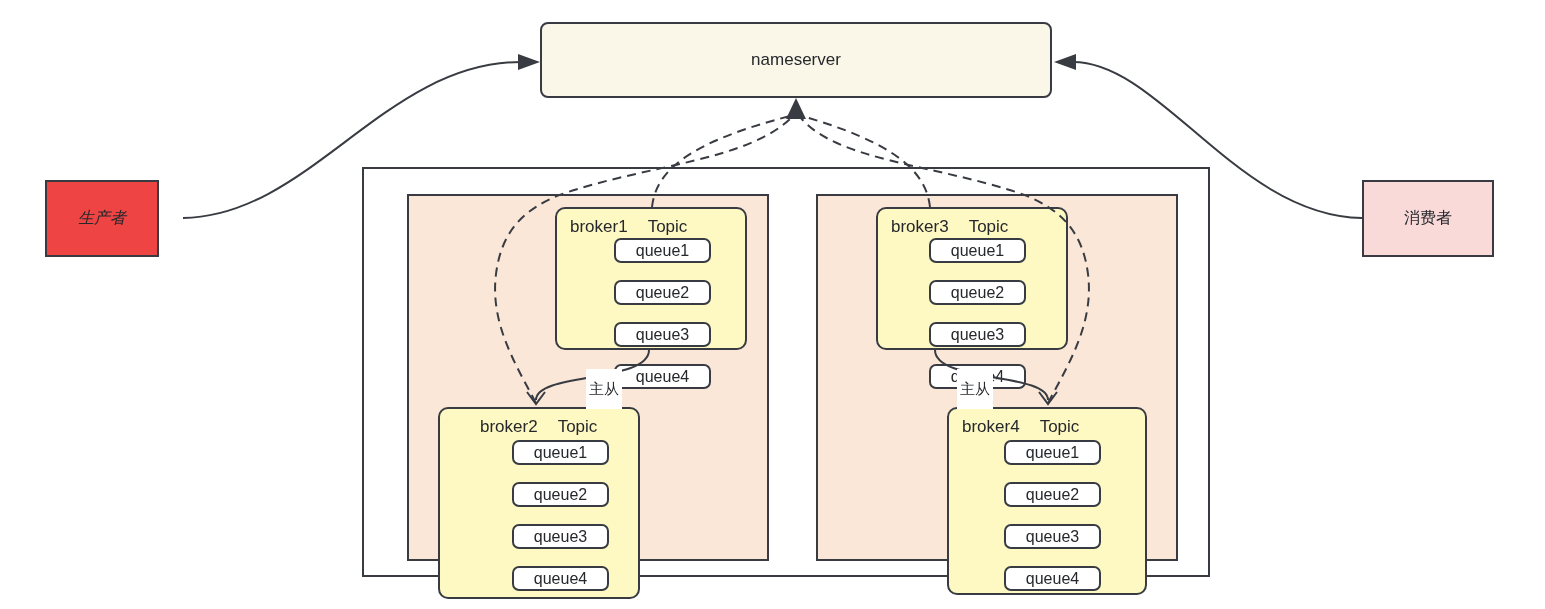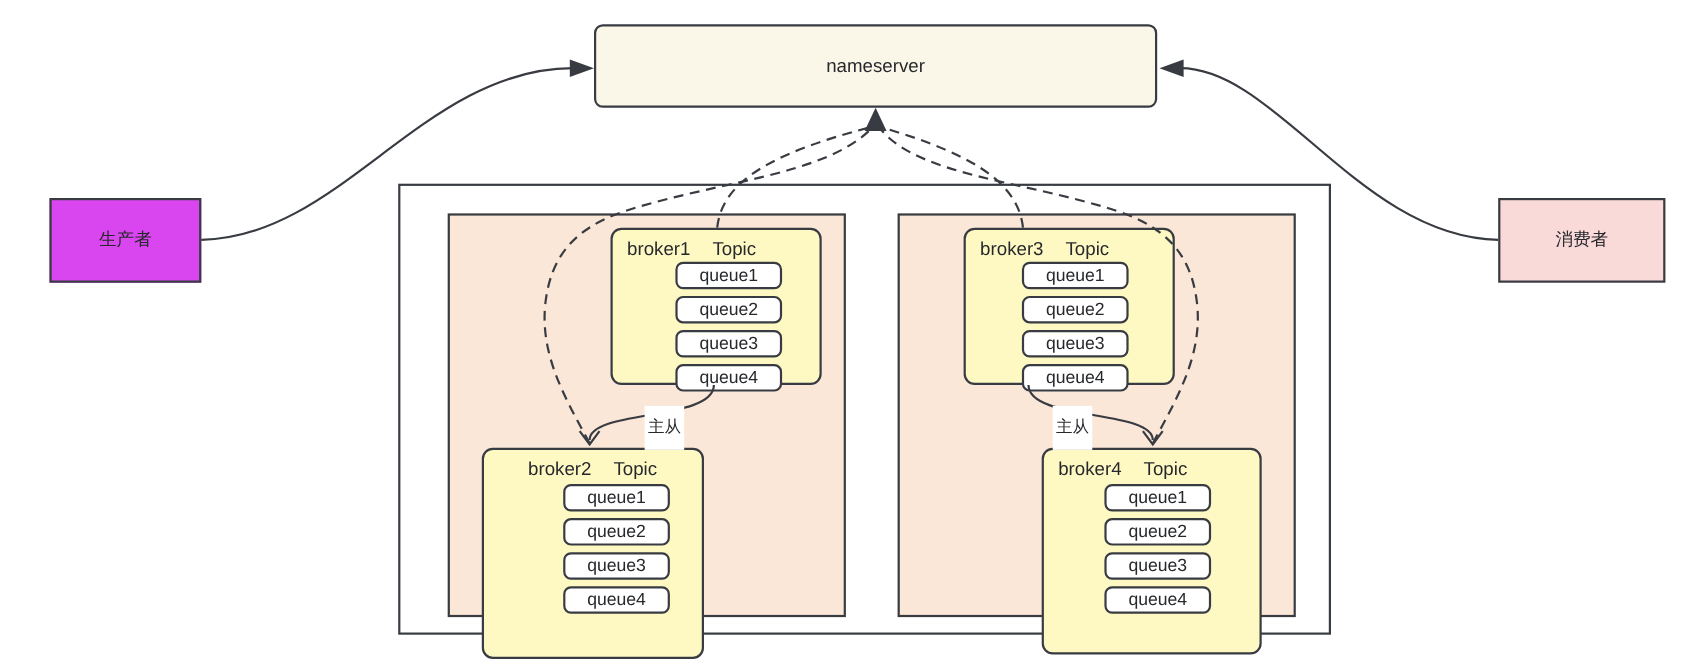--- a/index.html
+++ b/index.html
@@ -5,37 +5,37 @@
   html,body { margin:0; padding:0; background:#ffffff; }
   .canvas {
     position:relative; width:1545px; height:609px; overflow:hidden;
     background:#ffffff; font-family:"Liberation Sans", sans-serif; color:#26282c;text-align:right;
   }
   .node {
     position:absolute; box-sizing:border-box; border:2.5px solid #383c42;
     display:flex; align-items:center; justify-content:center; background:#fff;
   }
   .nameserver { left:540px; top:22px; width:512px; height:76px; background:#fbf7e8; border-radius:8px; font-size:17px; }
-  .producer  { left:45px;   top:180px; width:138px; height:77px; background:#d946ef; font-size:16px; }
-  .consumer  { left:1362px; top:180px; width:152px; height:77px; background:#fad9d9; font-size:16px; }
+  .producer  { left:45px;   top:180px; width:114px; height:77px; background:#ef4444; font-size:16px;font-style:italic; }
+  .consumer  { left:1362px; top:180px; width:132px; height:77px; background:#fad9d9; font-size:16px; }
   .outer     { position:absolute; left:362px; top:167px; width:848px; height:410px; box-sizing:border-box; border:2.5px solid #383c42; background:#fff; }
   .cluster   { position:absolute; box-sizing:border-box; border:2px solid #383c42; background:#fbe7d8; }
   .cluster-left  { left:407px; top:194px; width:362px; height:367px; }
   .cluster-right { left:816px; top:194px; width:362px; height:367px; }
   .broker {
     position:absolute; box-sizing:border-box; background:#fef9c3;
     border:2.5px solid #383c42; border-radius:10px; padding:8px 0 0 13px;
   }
   .broker-1 { left:555px; top:207px; width:192px; height:143px; }
   .broker-2 { left:438px; top:407px; width:202px; height:192px;padding-left:40px; }
   .broker-3 { left:876px; top:207px; width:192px; height:143px; }
   .broker-4 { left:947px; top:407px; width:200px; height:188px; }
   .broker-hdr { display:flex; font-size:17px; white-space:nowrap; }
   .broker-hdr .bname { margin-right:20px; }
-  .queue-stack { position:absolute; display:flex; flex-direction:column; gap:6px; }
+  .queue-stack { position:absolute; display:flex; flex-direction:column; gap:17px; }
   .qs-1 { left:57px; top:29px; }
   .qs-2 { left:72px; top:31px; }
   .qs-3 { left:51px; top:29px; }
   .qs-4 { left:55px; top:31px; }
   .queue {
     width:97px; height:25px; box-sizing:border-box; background:#fff;
     border:2px solid #383c42; border-radius:7px;
     display:flex; align-items:center; justify-content:center; font-size:16px;
   }
   .connectors { position:absolute; left:0; top:0; width:1545px; height:609px; pointer-events:none; z-index:5; }

